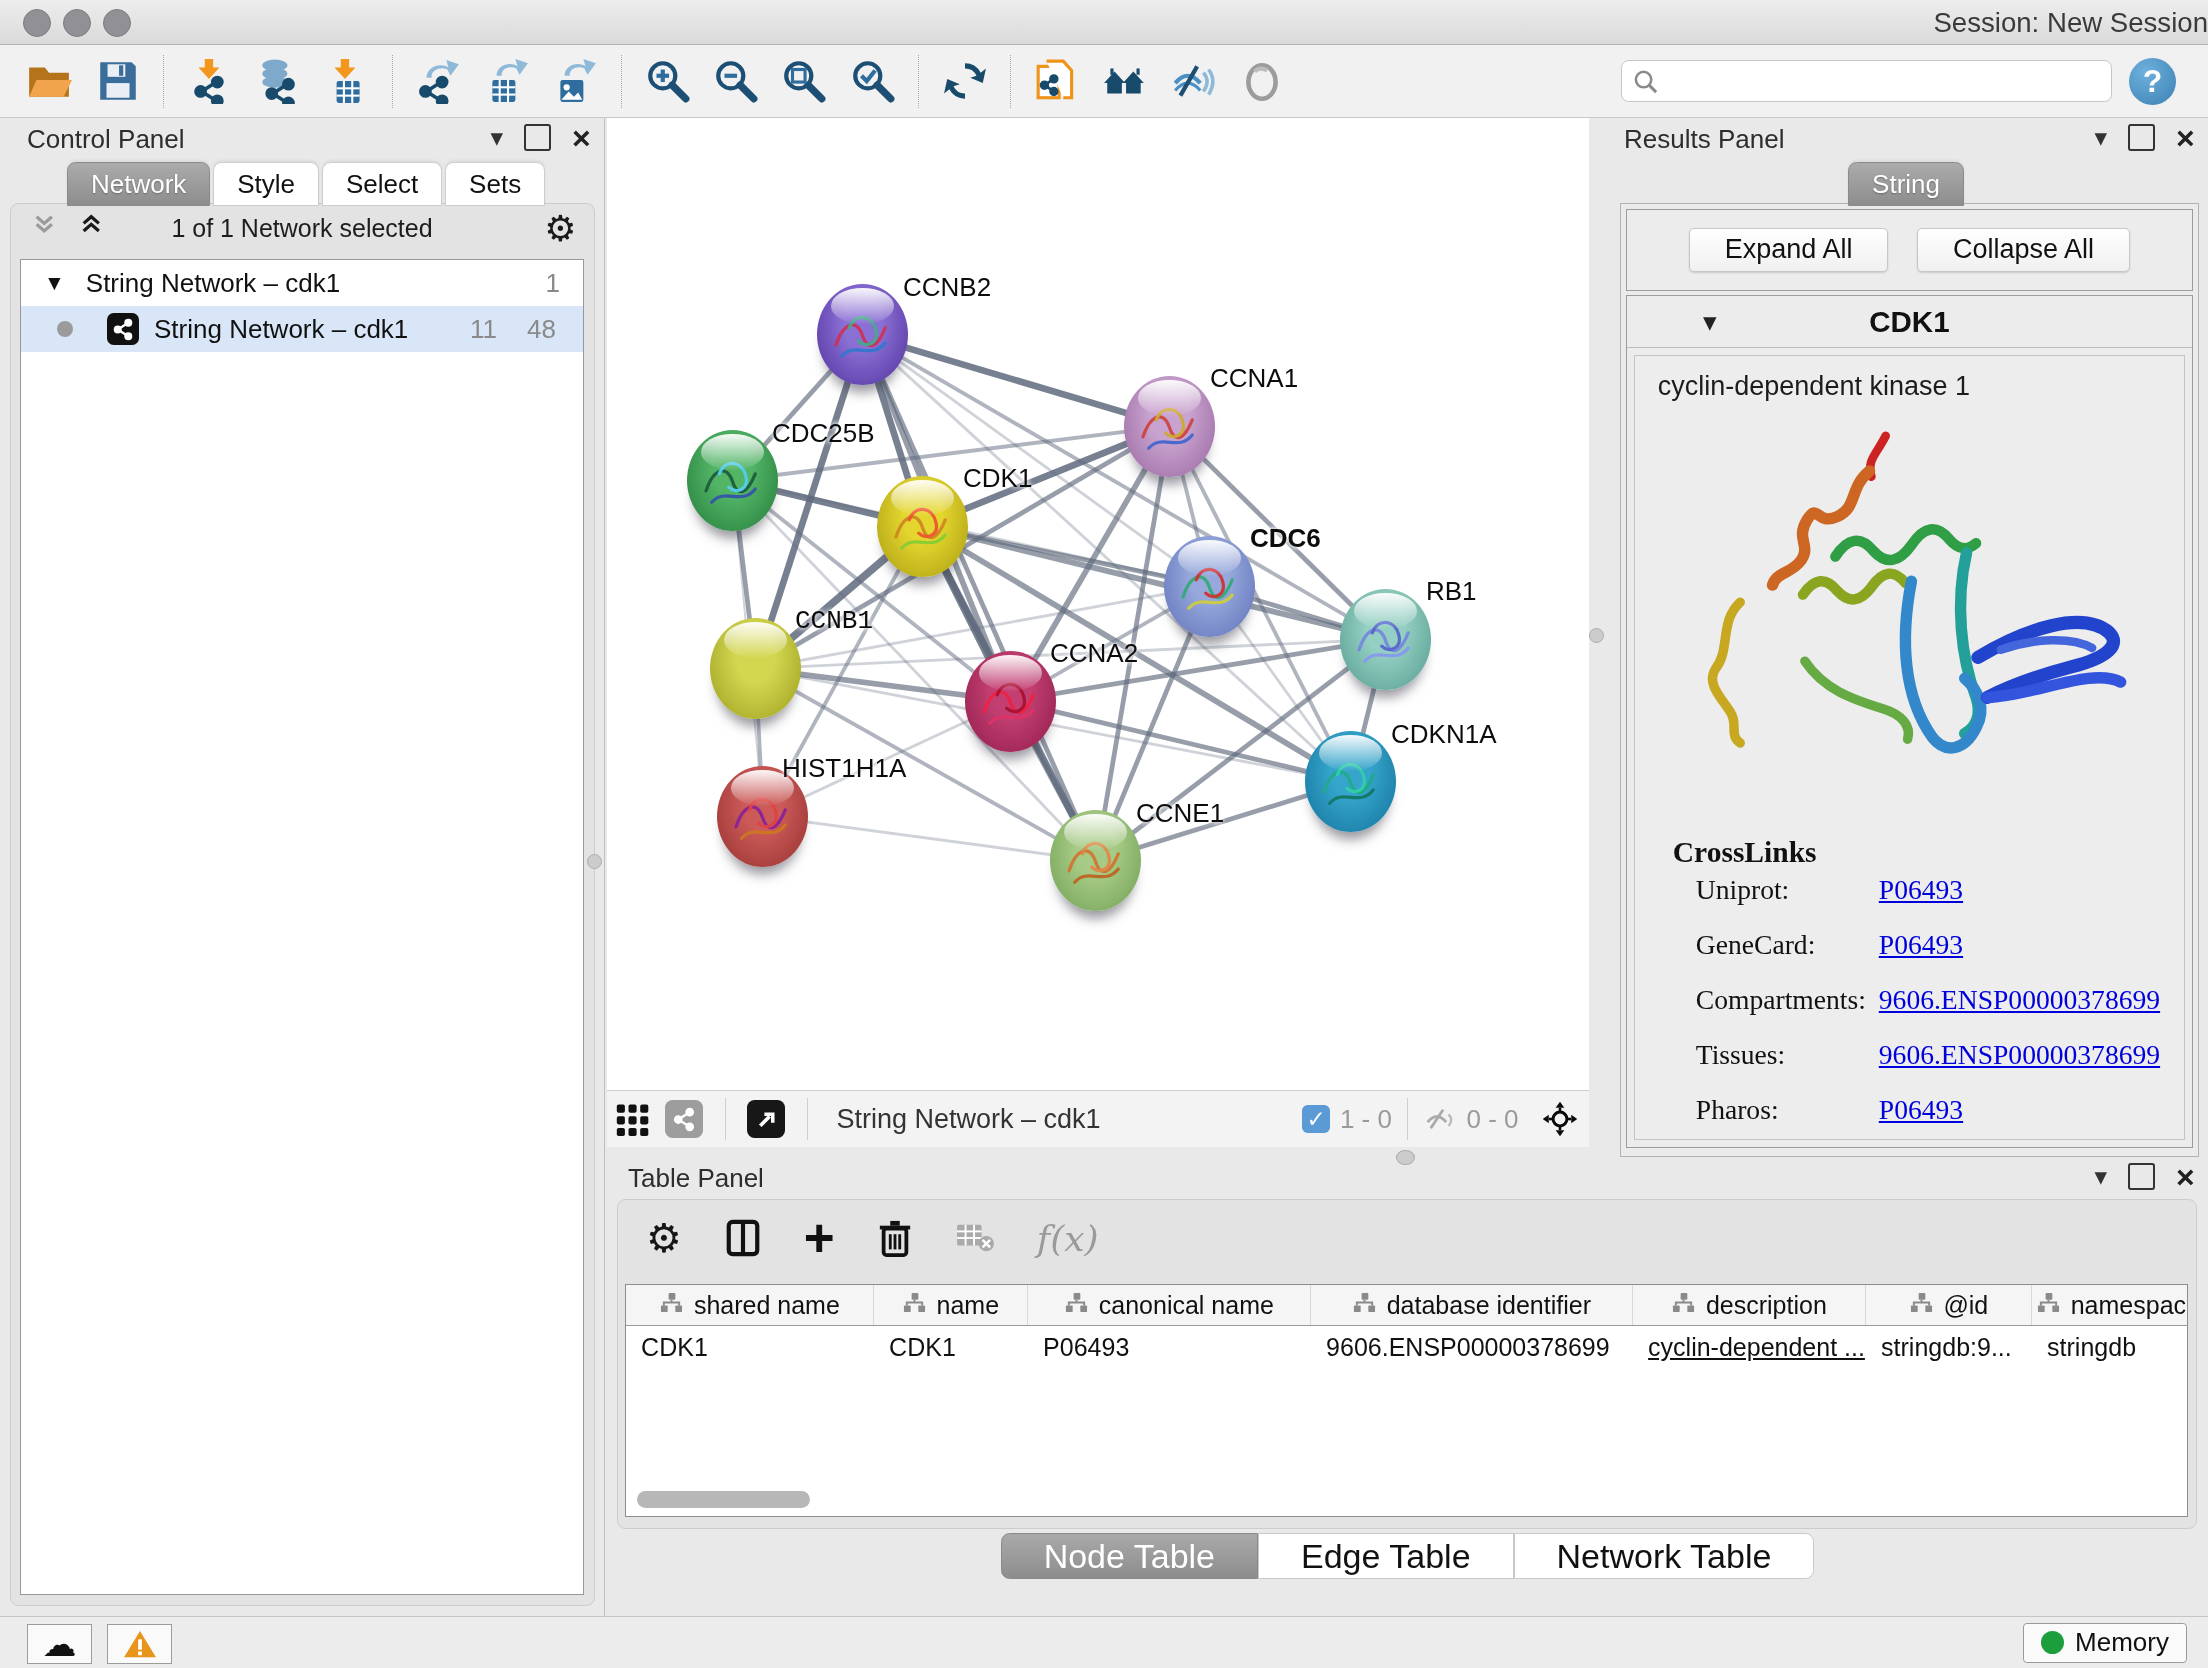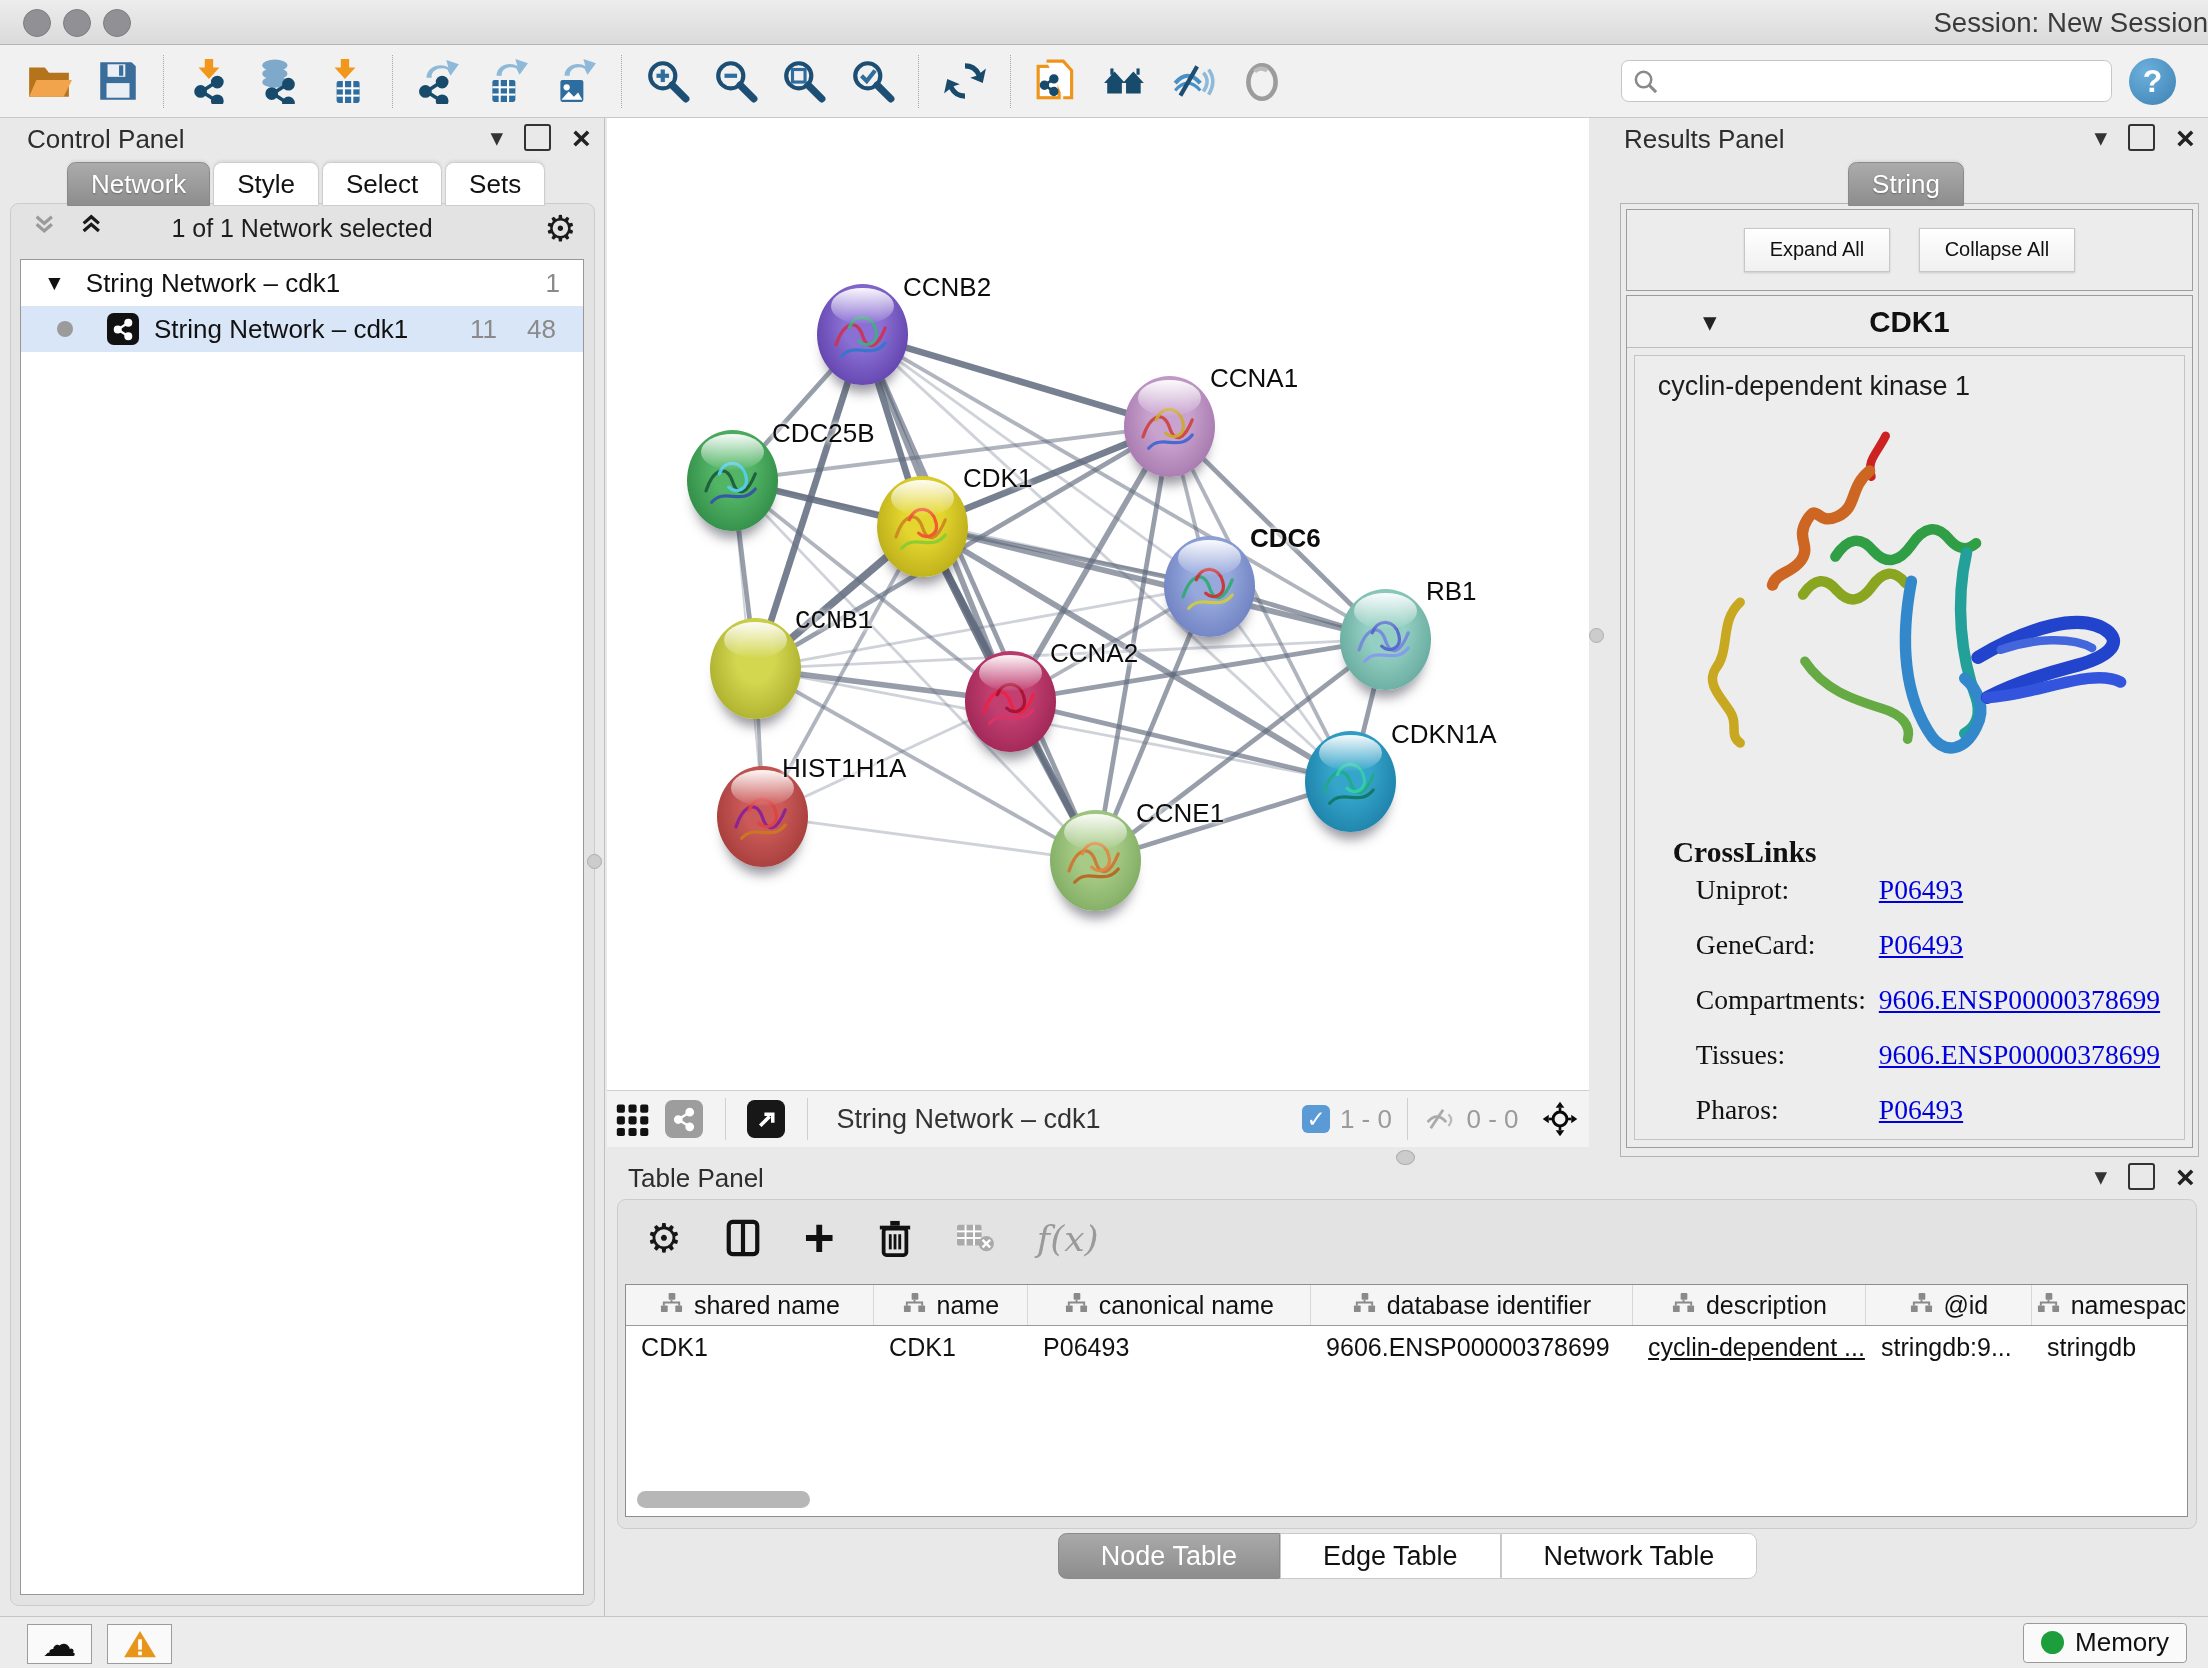--- a/index.html
+++ b/index.html
@@ -51,21 +51,21 @@
   .nbico{width:40px;height:40px;display:flex;align-items:center;justify-content:center;margin:0 5.7px}
   .blksq{width:38px;height:38px;border-radius:7.6px;display:flex;align-items:center;justify-content:center}
   .nbtitle{font-size:27px;color:#333;margin-left:13.3px}
   .nbright{margin-left:auto;display:flex;align-items:center;color:#9a9a9a;font-size:26px}
   .chkbox{width:28.5px;height:28.5px;background:#5b9bd5;border-radius:5.7px;color:#fff;font-size:23px;display:flex;align-items:center;justify-content:center;margin-right:9.5px}
   
   .results{position:absolute;left:1607px;top:118px;width:601px;height:1039px;background:#e9e9e9}
   .rtabwrap{position:absolute;left:0;right:0;top:44px;display:flex;justify-content:center;z-index:2}
   .rbox{position:absolute;left:13.3px;right:9.5px;top:85px;bottom:0;background:#ebebeb;border:1px solid #b2b2b2;box-sizing:border-box}
   .expbox{margin:4.8px;border:1px solid #9c9c9c;height:80px;display:flex;align-items:center;justify-content:center;gap:28.5px;background:#ececec}
-  .wbtn{background:linear-gradient(#ffffff,#f0f0f0);border:1px solid #c7c7c7;border-radius:0;height:42px;padding:0 25px;font-size:20px;display:flex;align-items:center;color:#111;box-shadow:0 1px 1.9px rgba(0,0,0,.15)}
+  .wbtn{background:linear-gradient(#ffffff,#f0f0f0);border:1px solid #c7c7c7;border-radius:5px;height:42px;padding:0 35px;font-size:27px;display:flex;align-items:center;color:#111;box-shadow:0 1px 1.9px rgba(0,0,0,.15)}
   .entry{position:absolute;left:4.8px;right:4.8px;top:91px;bottom:7.6px;border:1px solid #9c9c9c;background:#ececec}
   .entryhead{height:51px;display:flex;align-items:center;border-bottom:1px solid #bdbdbd;position:relative}
   .entryhead .tri{position:absolute;left:76px;font-size:27px;color:#222}
   .entryhead .nm{position:absolute;left:0;right:0;text-align:center;font-size:29.5px;font-weight:bold;color:#111}
   .entrybody{position:absolute;left:6.7px;right:6.7px;top:59px;bottom:7.6px;border:1px solid #c4c4c4;background:#ededed;overflow:hidden}
   .edesc{font-size:27px;color:#1c1c1c;padding:15px 0 0 23px}
   .protein{display:block;margin:9.5px auto 0 auto}
   .xlt{font-family:"Liberation Serif",serif;font-weight:bold;font-size:29.5px;color:#111;margin:15px 0 5.7px 38px}
   .xlrow{display:flex;font-family:"Liberation Serif",serif;font-size:27.6px;margin:0 0 23px 61px}
   .xlrow .lab{width:183px;color:#111;flex:none}
@@ -76,21 +76,21 @@
   .tptools{height:76px;display:flex;align-items:center;padding-left:28.5px;gap:42px}
   .tptools .ti{display:flex;align-items:center;justify-content:center}
   .fx{font-family:"DejaVu Serif",serif;font-style:italic;font-size:36px;color:#9a9a9a}
   .tbl{position:absolute;left:7.6px;right:7.6px;top:84px;bottom:11.4px;background:#fff;border:1.9px solid #8d8d8d;overflow:hidden}
   .thead{height:40px;background:#f5f5f5;border-bottom:1.9px solid #9a9a9a;display:flex}
   .th{display:flex;align-items:center;justify-content:center;font-size:25px;color:#111;border-right:1px solid #d8d8d8;gap:9.5px;overflow:hidden;white-space:nowrap;box-sizing:border-box;flex:none}
   .tdrow{height:42px;display:flex;font-size:25px;color:#111}
   .td{display:flex;align-items:center;padding-left:15px;overflow:hidden;white-space:nowrap;box-sizing:border-box;flex:none}
   .hscroll{position:absolute;left:11.4px;bottom:7.6px;width:173px;height:17px;background:#b7b7b7;border-radius:8.6px}
   .btabs{position:absolute;bottom:38px;left:0;right:0;display:flex;justify-content:center}
-  .btab{height:44px;padding:0 42px;font-size:27px;background:#fff;border:1px solid #c9c9c9;display:flex;align-items:center;color:#111}
+  .btab{height:44px;padding:0 42px;font-size:34px;background:#fff;border:1px solid #c9c9c9;display:flex;align-items:center;color:#111}
   .btab:first-child{border-radius:8.6px 0 0 8.6px}
   .btab:last-child{border-radius:0 8.6px 8.6px 0}
   .btab.sel{background:linear-gradient(#a9a9a9,#8d8d8d);color:#fff;border-color:#8a8a8a}
   
   .status{position:absolute;left:0;bottom:0;right:0;height:51px;background:#ececec;border-top:1px solid #c5c5c5}
   .stbtn{position:absolute;top:6.7px;width:63px;height:38px;background:#fafafa;border:1.9px solid #9c9c9c;display:flex;align-items:center;justify-content:center}
   .memory{position:absolute;right:21px;top:5.7px;height:38px;border:1px solid #9a9a9a;background:#fafafa;border-radius:3.8px;display:flex;align-items:center;gap:11.4px;padding:0 17px;font-size:26px;color:#111}
   .gdot{width:23px;height:23px;border-radius:50%;background:#1d9e3c}
   .sdot{position:absolute;width:13.3px;height:13.3px;border-radius:50%;background:#cccccc;border:1px solid #adadad;z-index:6}
 </style>

